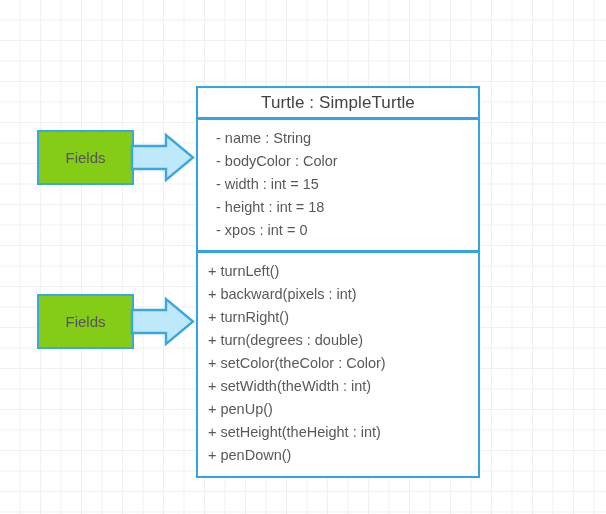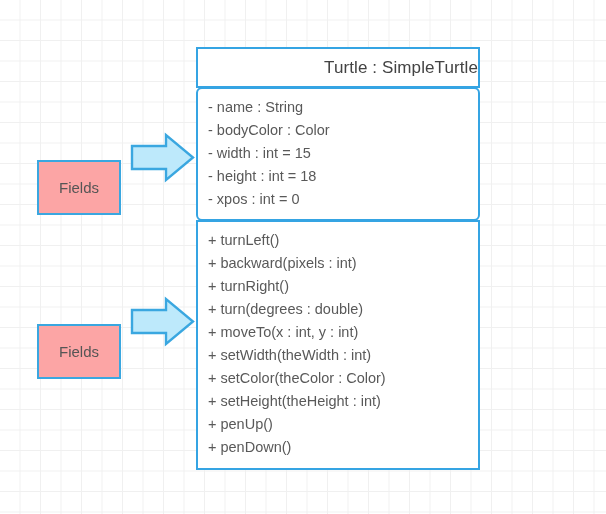--- a/index.html
+++ b/index.html
@@ -47,37 +47,37 @@
   }
 
   .compartment {
     border: 2px solid #35a4e3;
     background: #ffffff;
     box-sizing: border-box;
     width: 284px;
   }
 
   #class-name-compartment {
-    height: 41px;
+    height: 33px;
     display: flex;
     align-items: center;
-    justify-content: flex-end;
+    justify-content: center;
+    margin-top: 39px;
   }
 
   #class-name {
     color: #434343;
     font-size: 17px;
     letter-spacing: 0.1px;
     white-space: nowrap;
   }
 
   #fields-compartment {
     margin-top: -1px;
-    padding: 7px 0 8px 0;
-    border-radius: 6px;
+    padding: 7px 0 8px 8px;
   }
 
   #methods-compartment {
     margin-top: -1px;
     padding: 7px 0 9px 0;
   }
 
   .member-row {
     color: #595959;
     font-size: 14.5px;
@@ -89,29 +89,28 @@
   
   .callout {
     position: absolute;
     height: 55px;
   }
 
   .callout-box {
     position: absolute;
     left: 0;
     top: 0;
-    width: 84px;
+    width: 97px;
     height: 55px;
-    background: #fca5a5;
+    background: #84cc16;
     border: 2px solid #3aa7e0;
     box-sizing: border-box;
     display: flex;
     align-items: center;
     justify-content: center;
-    margin-top: 30px;
   }
 
   .callout-label {
     color: #555555;
     font-size: 15px;
     white-space: nowrap;
   }
 
   .callout-arrow {
     position: absolute;
@@ -150,25 +149,24 @@
       <div class="member-row">- width : int = 15</div>
       <div class="member-row">- height : int = 18</div>
       <div class="member-row">- xpos : int = 0</div>
     </div>
 
     <div class="compartment" id="methods-compartment">
       <div class="member-row">+ turnLeft()</div>
       <div class="member-row">+ backward(pixels : int)</div>
       <div class="member-row">+ turnRight()</div>
       <div class="member-row">+ turn(degrees : double)</div>
-      <div class="member-row">+ moveTo(x : int, y : int)</div>
+      <div class="member-row">+ setColor(theColor : Color)</div>
       <div class="member-row">+ setWidth(theWidth : int)</div>
-      <div class="member-row">+ setColor(theColor : Color)</div>
+      <div class="member-row">+ penUp()</div>
       <div class="member-row">+ setHeight(theHeight : int)</div>
-      <div class="member-row">+ penUp()</div>
       <div class="member-row">+ penDown()</div>
     </div>
 
   </div>
 
   <div class="callout" id="fields-callout">
     <div class="callout-box">
       <span class="callout-label">Fields</span>
     </div>
     <svg class="callout-arrow" viewBox="0 0 66 55">

